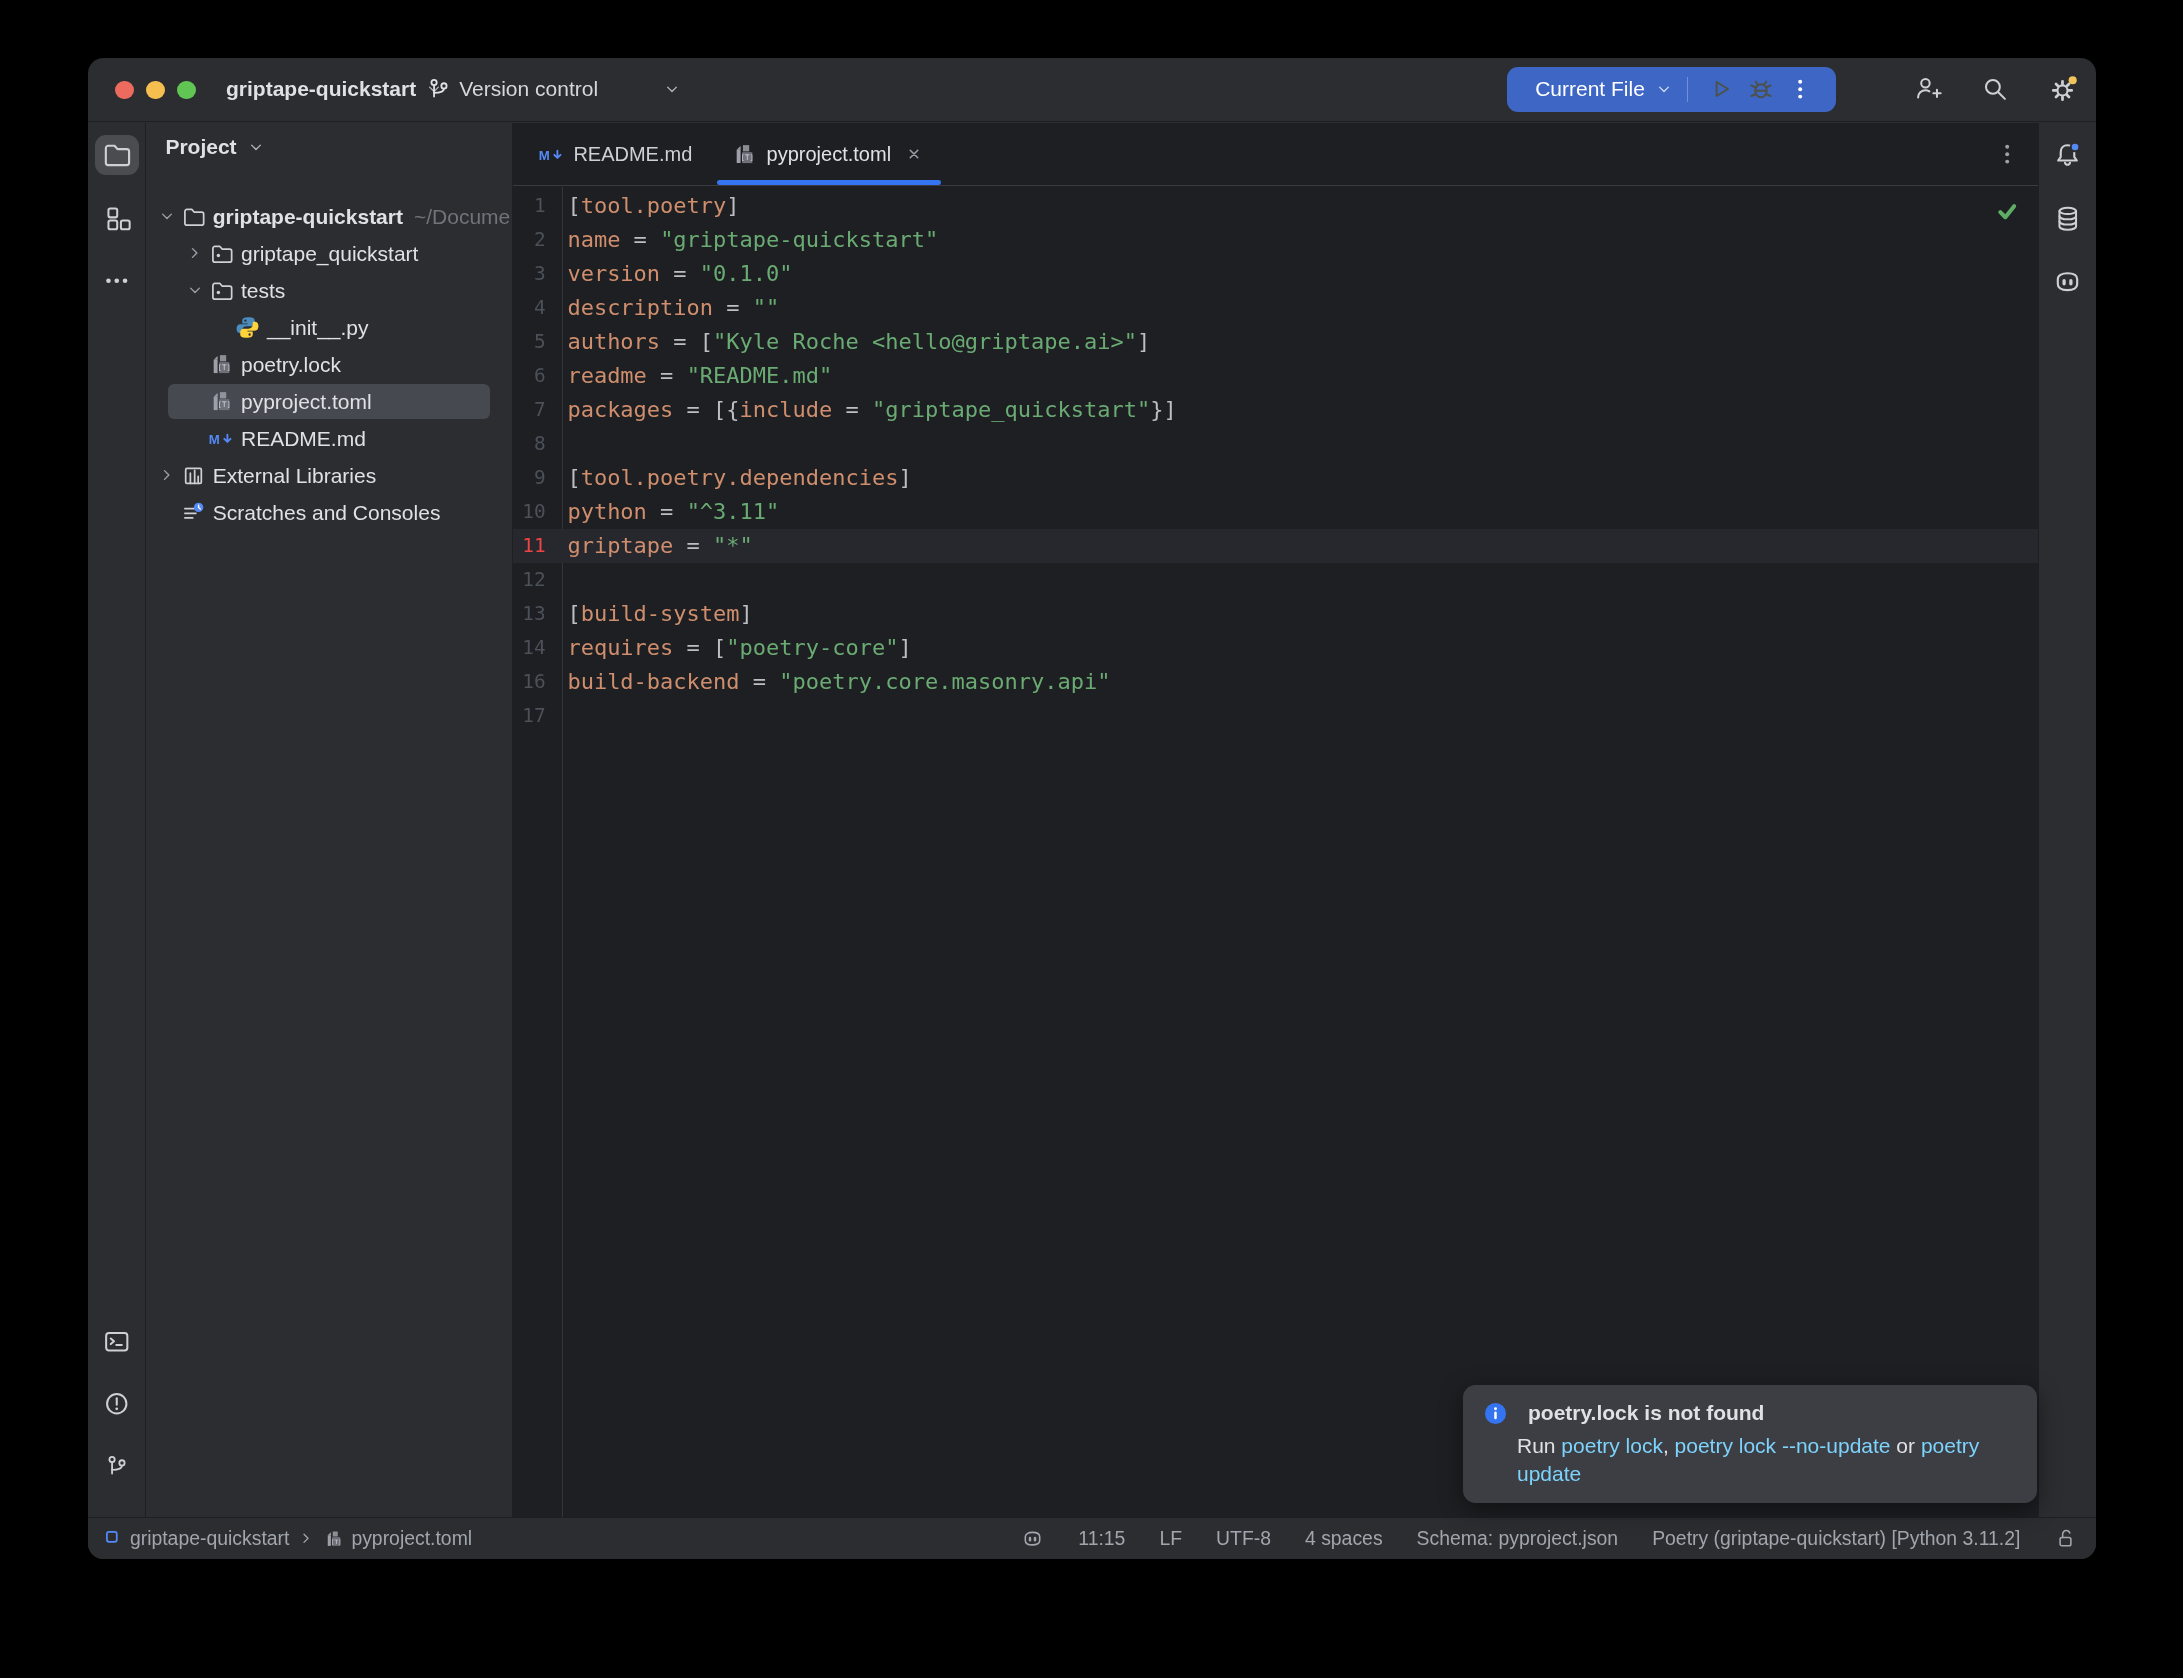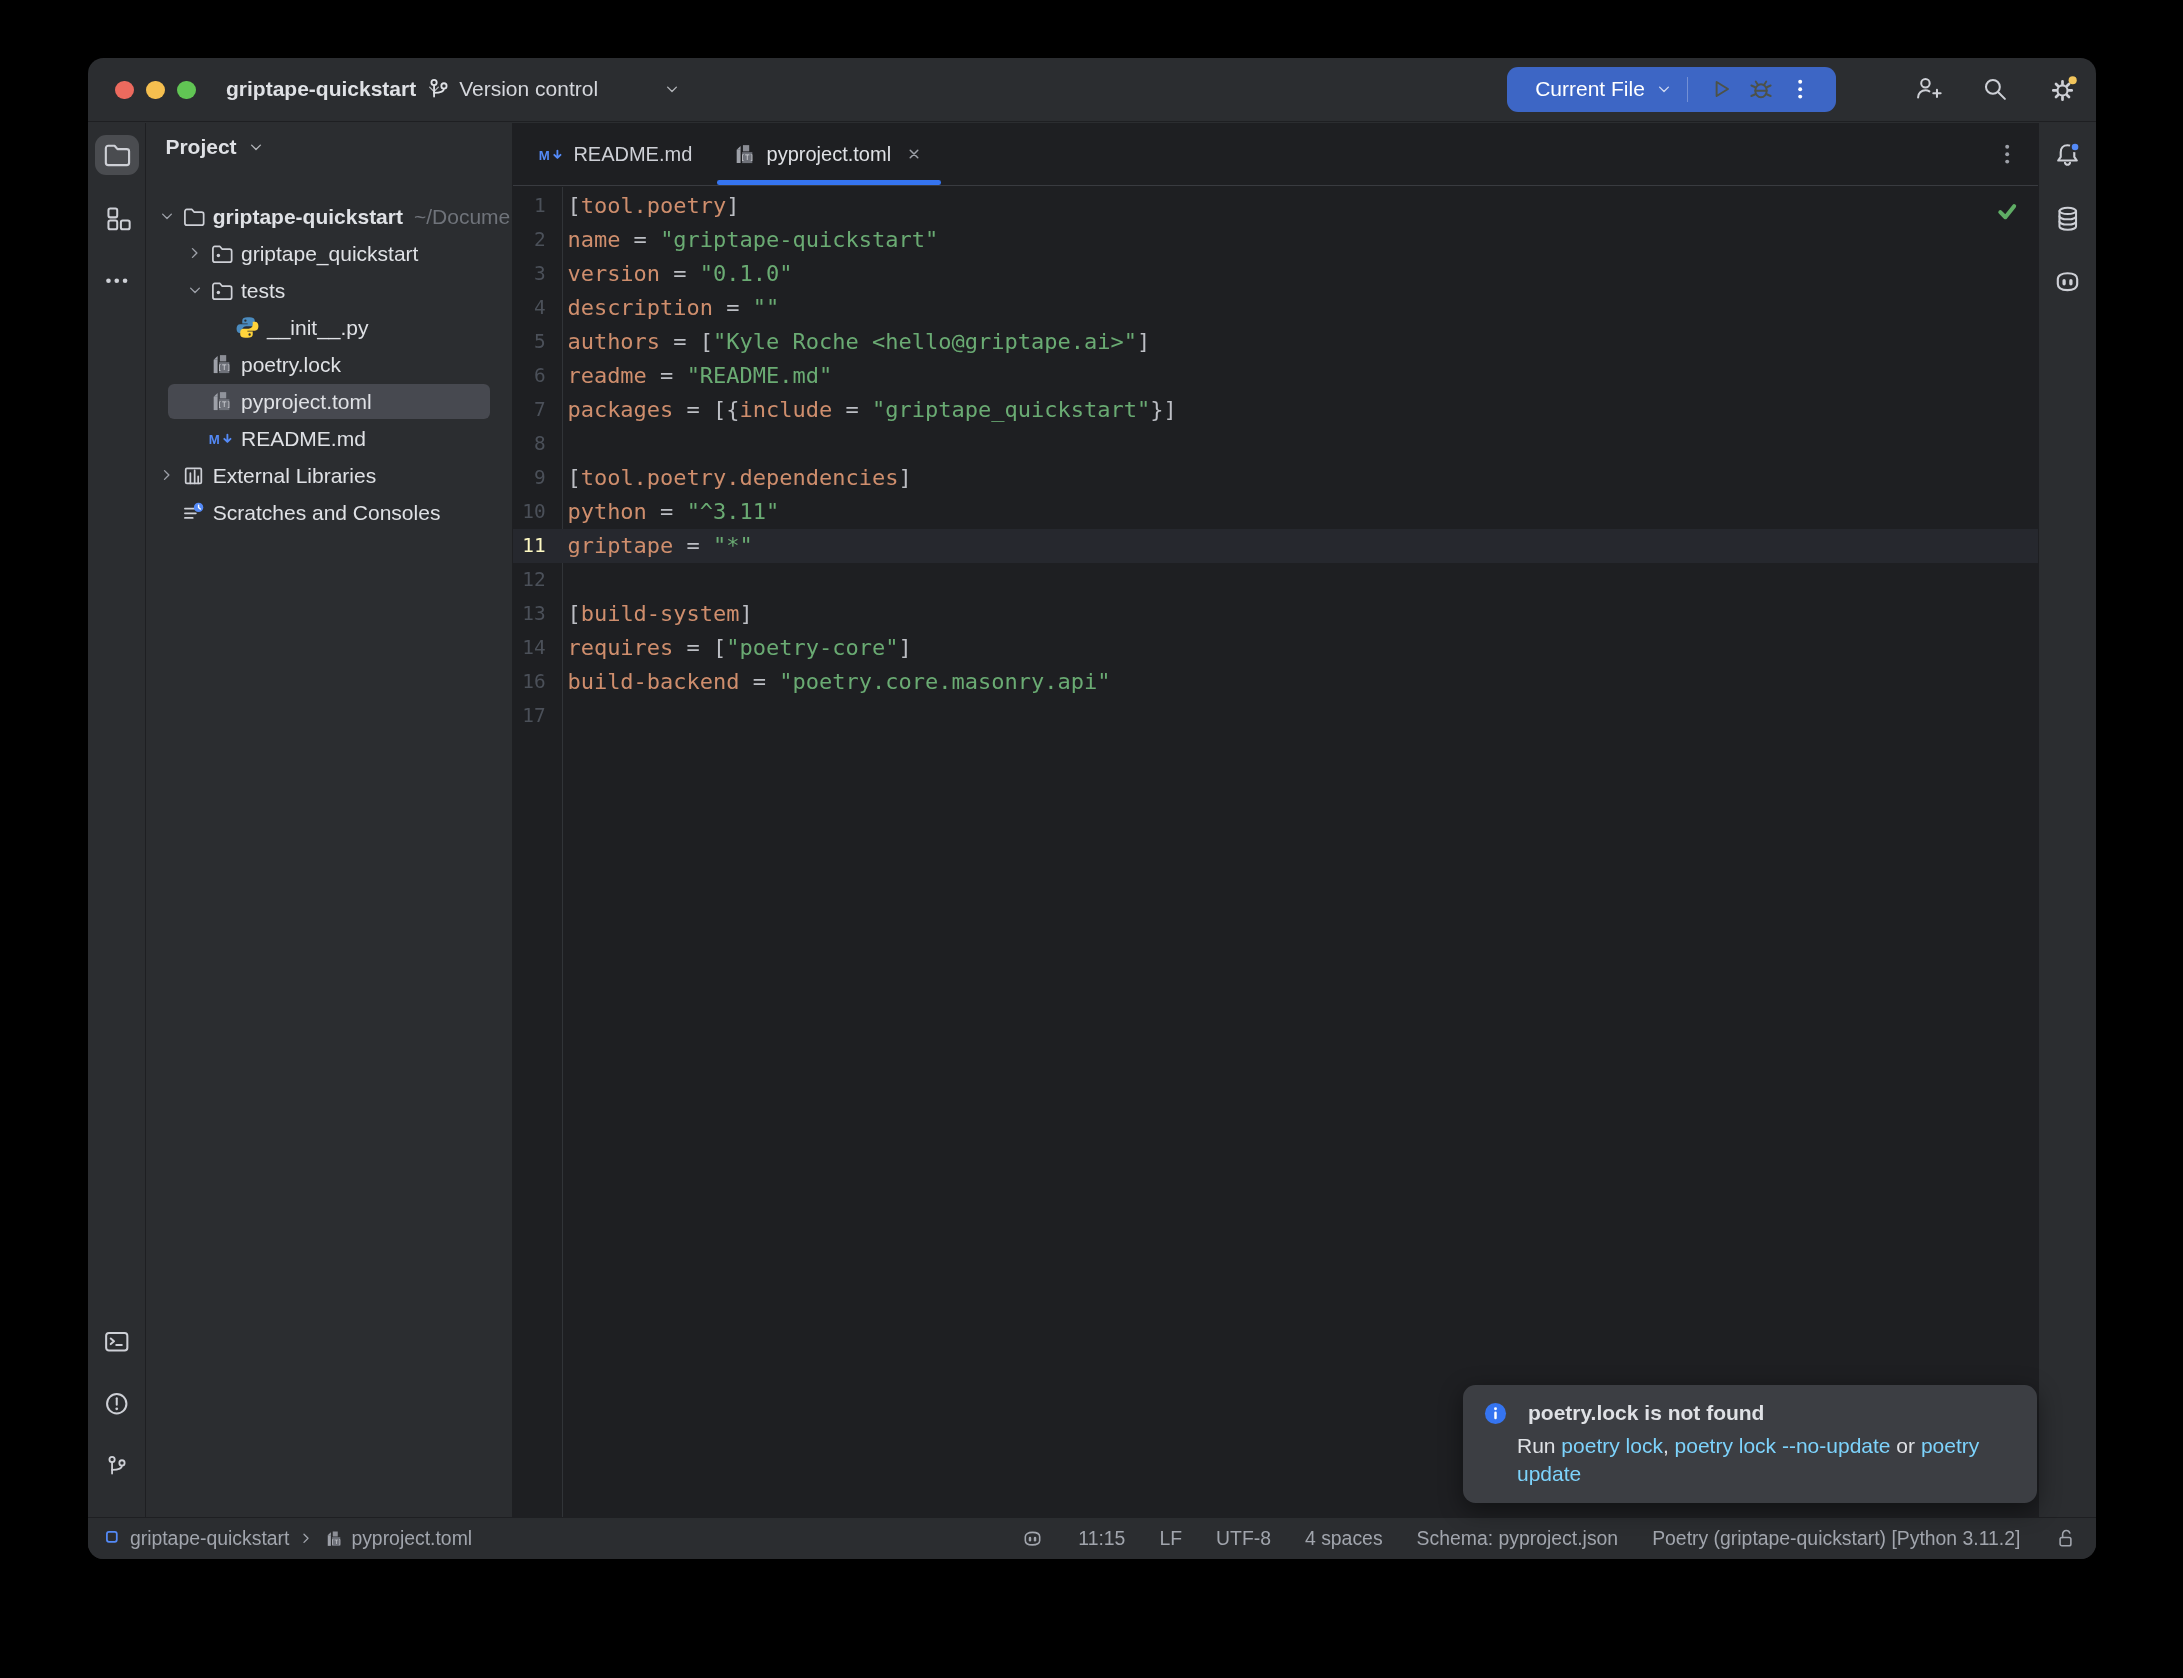--- a/index.html
+++ b/index.html
@@ -65,21 +65,21 @@
   .tab-close { display:flex; color:#9da0a8; margin-left:3.1px; }
   .tab-kebab { position:absolute; right:14px; top:14px; width:34px; height:34px; display:flex;
          align-items:center; justify-content:center; color:#9da0a8; }
   .editor-body { position:absolute; left:0; top:64px; right:0; bottom:0; padding-top:1.6px; }
   .gutter-sep { position:absolute; left:49px; top:64px; bottom:0; width:0.8px; background:#313438; }
   .code-line { display:flex; height:34px; align-items:center;
                font-family:"DejaVu Sans Mono","Liberation Mono",monospace; font-size:22px; }
   .code-line.current { background:#26282e; }
   .ln { width:49px; flex:none; text-align:right; padding-right:16.3px; color:#4b5059; font-size:19.4px;
         font-family:"DejaVu Sans Mono","Liberation Mono",monospace; }
-  .code-line.current .ln { color:#fef9c3; }
+  .code-line.current .ln { color:#ef4444; }
   .code-text { padding-left:5.4px; white-space:pre; }
   .tok-key { color:#cf8e6d;margin-top:35px; } .tok-str { color:#6aab73; } .tok-punc { color:#bcbec4; }
   .inspect-ok { position:absolute; right:17px; top:73px; color:#5fad65; }
 
   
   .notification { position:absolute; left:1375px; top:1327px; width:574px; height:118px;
                   background:#3c3e43; border-radius:12.4px; padding:15.5px 20px;
                   box-shadow:0 6.2px 23px rgba(0,0,0,.45); z-index:5; }
   .notif-title-row { display:flex; align-items:flex-start; gap:20px; }
   .notif-title { font-size:21px; font-weight:700; color:#dfe1e5; }

